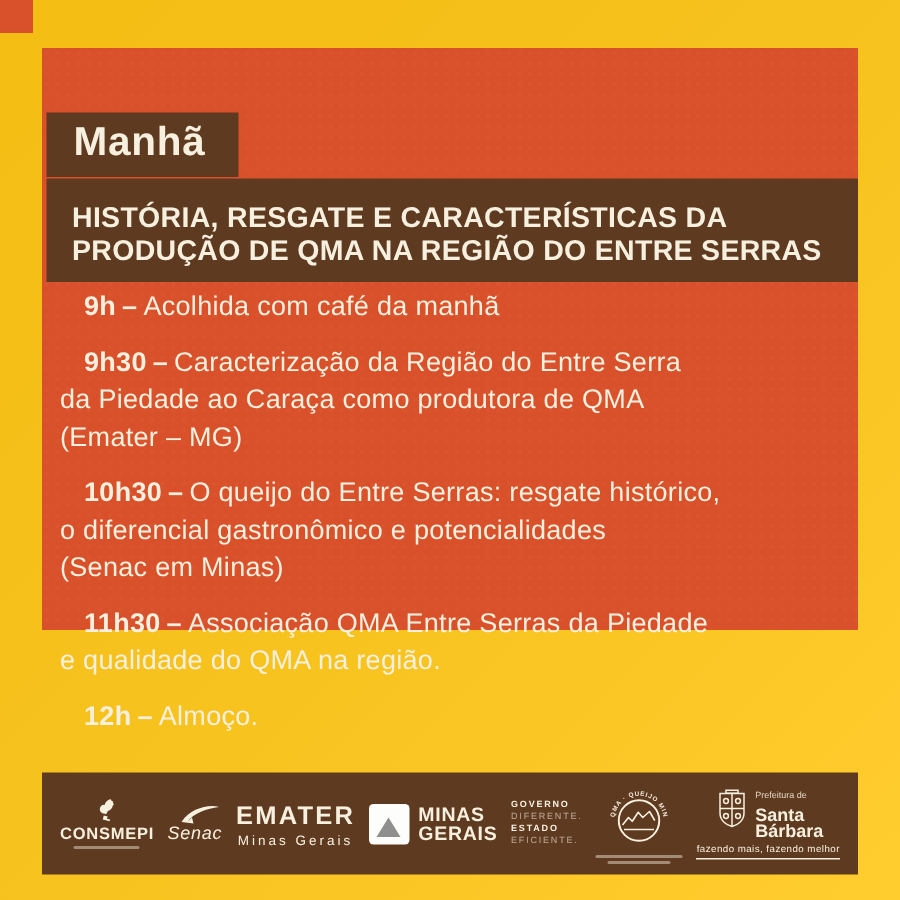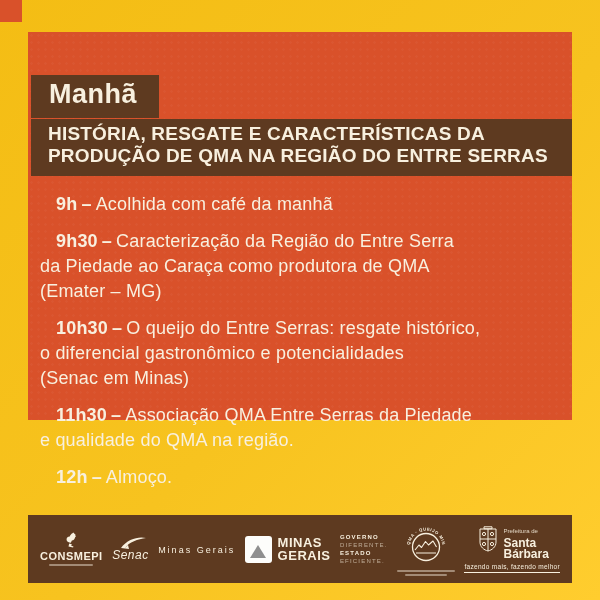--- a/index.html
+++ b/index.html
@@ -29,21 +29,21 @@
   }
   .manha-box{
     position:absolute;left:3px;top:43px;
     background:var(--brown);
     padding:4px 22px 8px 18px;
     font-size:27px;font-weight:bold;letter-spacing:.5px;
   }
   .title-box{
     position:absolute;left:3px;right:0;top:87px;
     background:var(--brown);
-    padding:4px 6px 9px 17px;
+    padding:16px 6px 9px 17px;
     font-size:19px;font-weight:bold;line-height:22px;letter-spacing:.2px;
   }
   .schedule{
     position:absolute;left:12px;right:10px;top:160px;
   }
   .schedule-item{
     font-size:18px;line-height:25px;margin-bottom:12px;
     letter-spacing:.2px;
   }
   .schedule-item .time{font-weight:bold;margin-left:16px;}
@@ -148,20 +148,21 @@
     <div class="logo">
       <span>
         <svg width="34" height="13" viewBox="0 0 34 13" fill="#f8f0df">
           <path d="M8 11 C14 2 26 -1 33 1 C25 2 16 5 12 11 L15 8 L16 12 Z"></path>
         </svg>
       </span>
       <span class="senac-name">Senac</span>
     </div>
 
     <div class="logo">
+      <span class="emater-name">EMATER</span>
       <span class="emater-sub">Minas Gerais</span>
     </div>
 
     <div class="logo mg-block">
       <span class="mg-square">
           <span class="mg-triangle"></span>
         </span>
       <span class="mg-text">
         <span>MINAS</span>
         <span>GERAIS</span>

